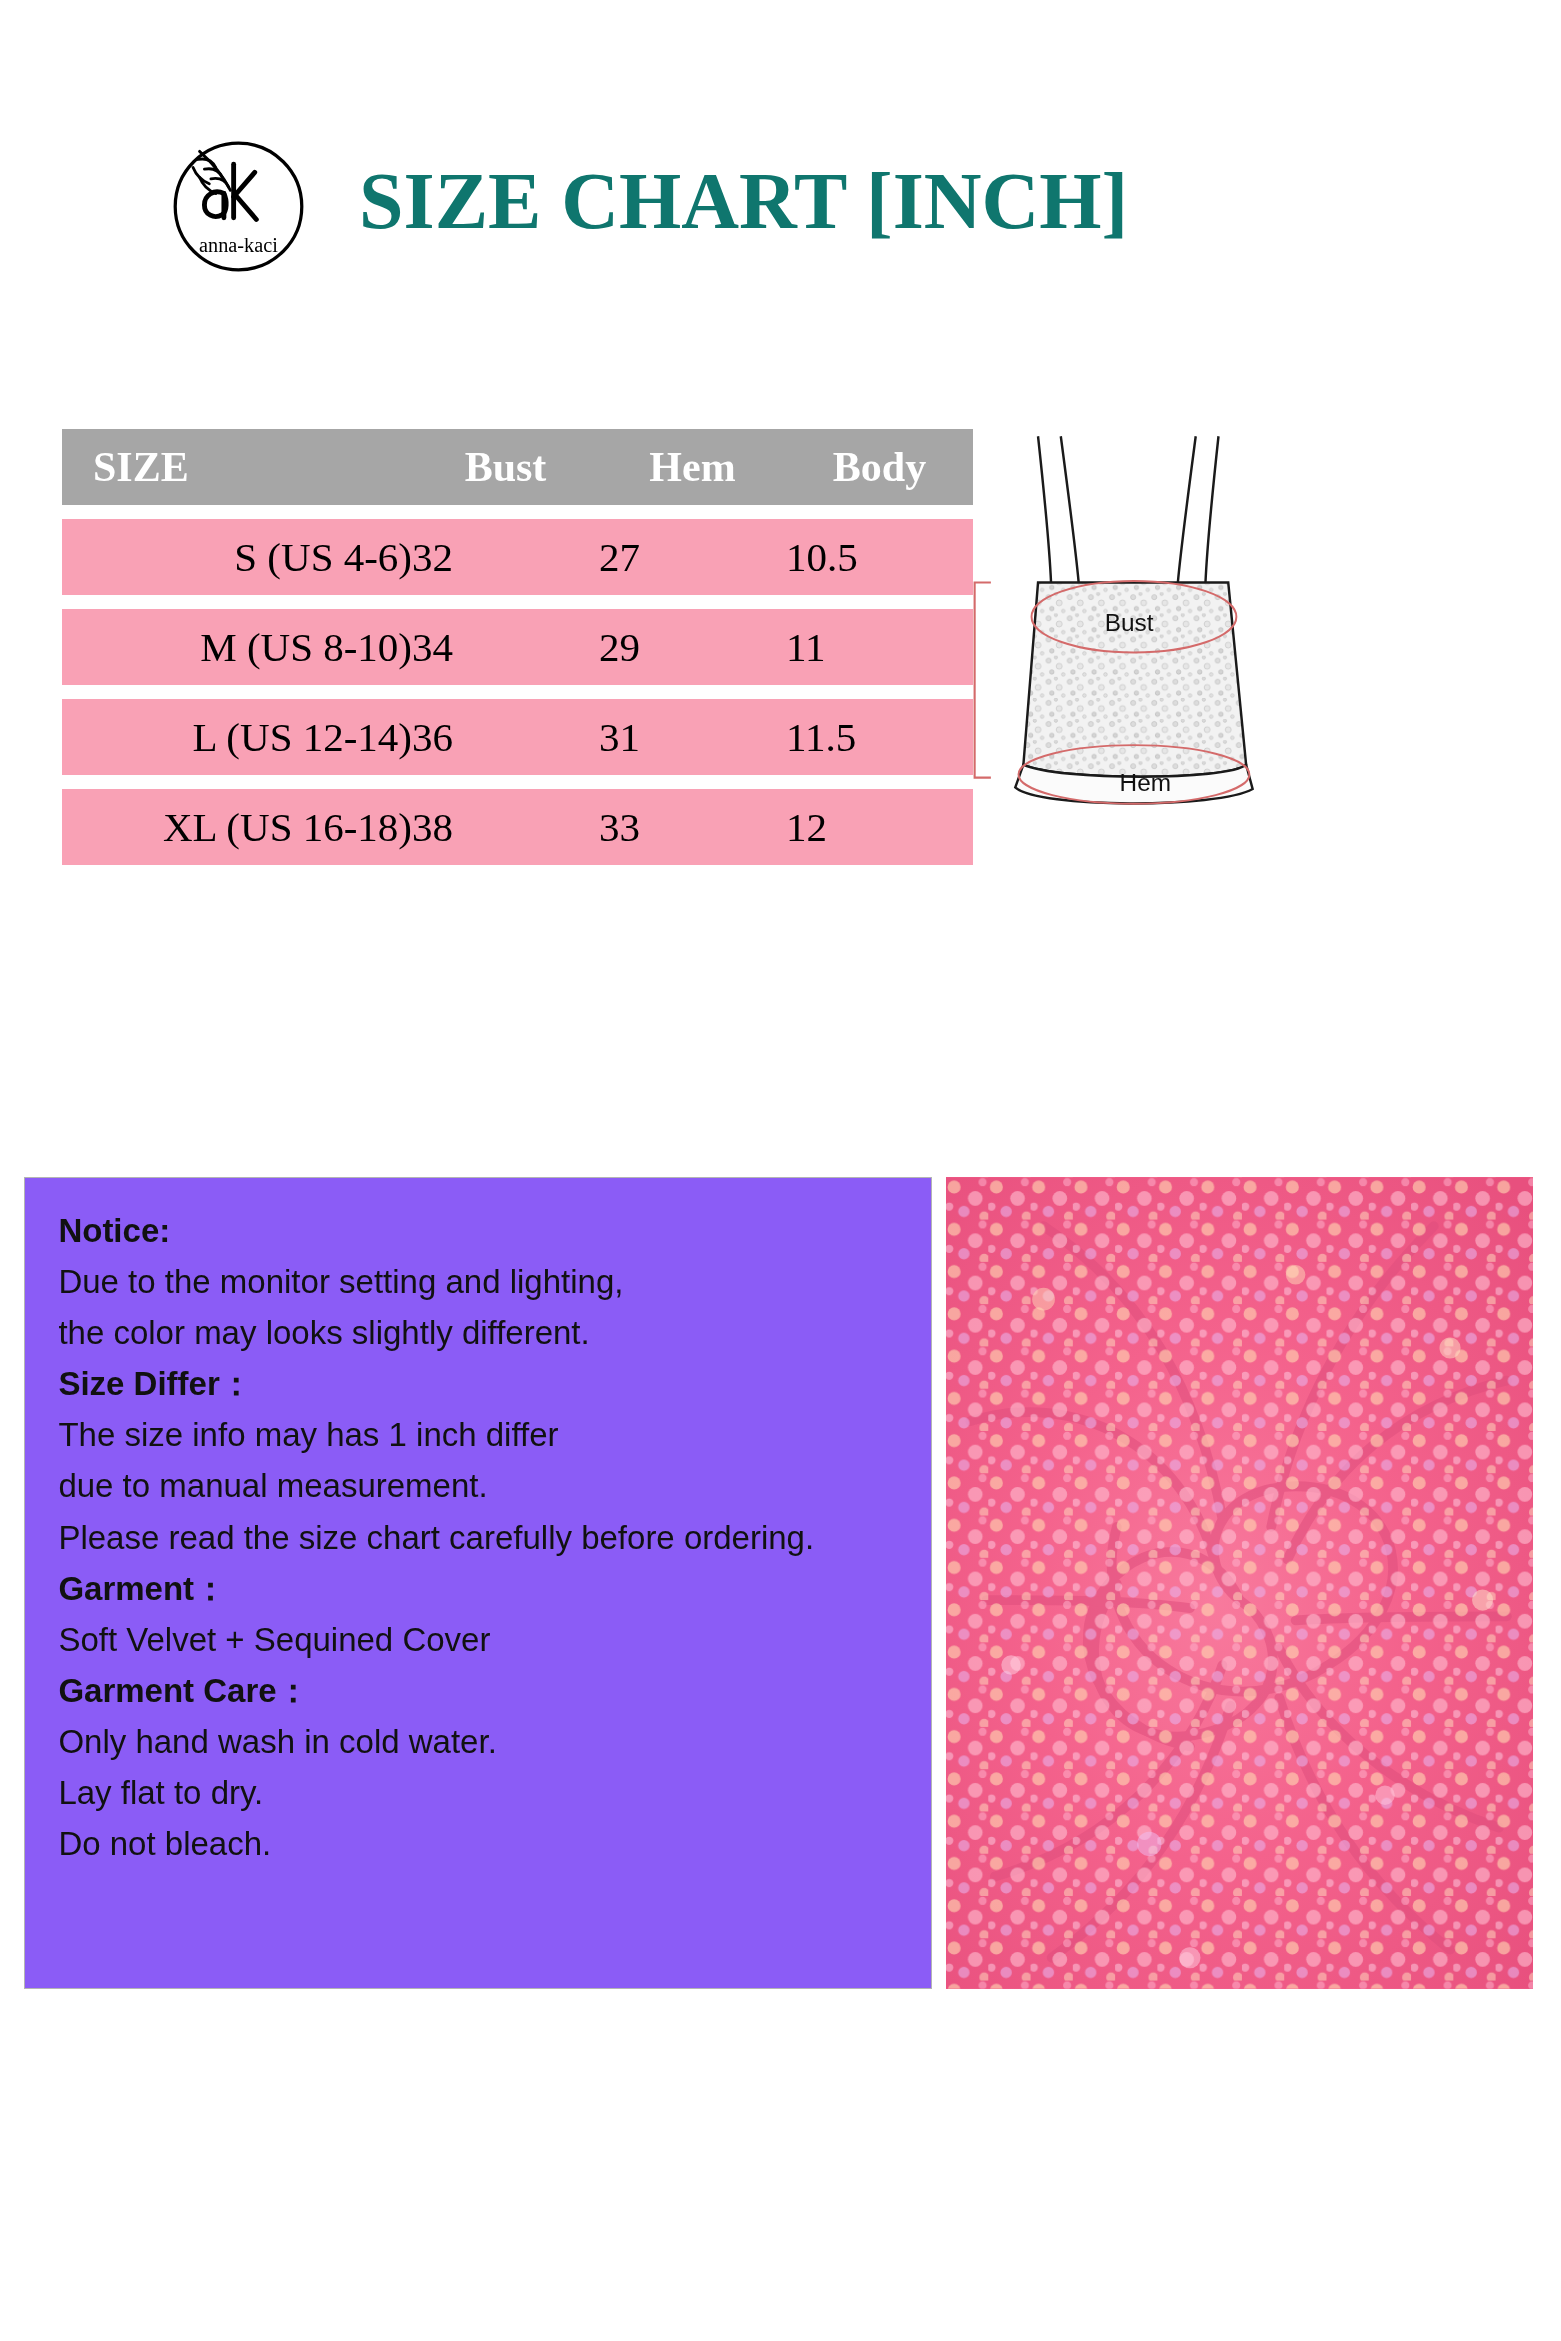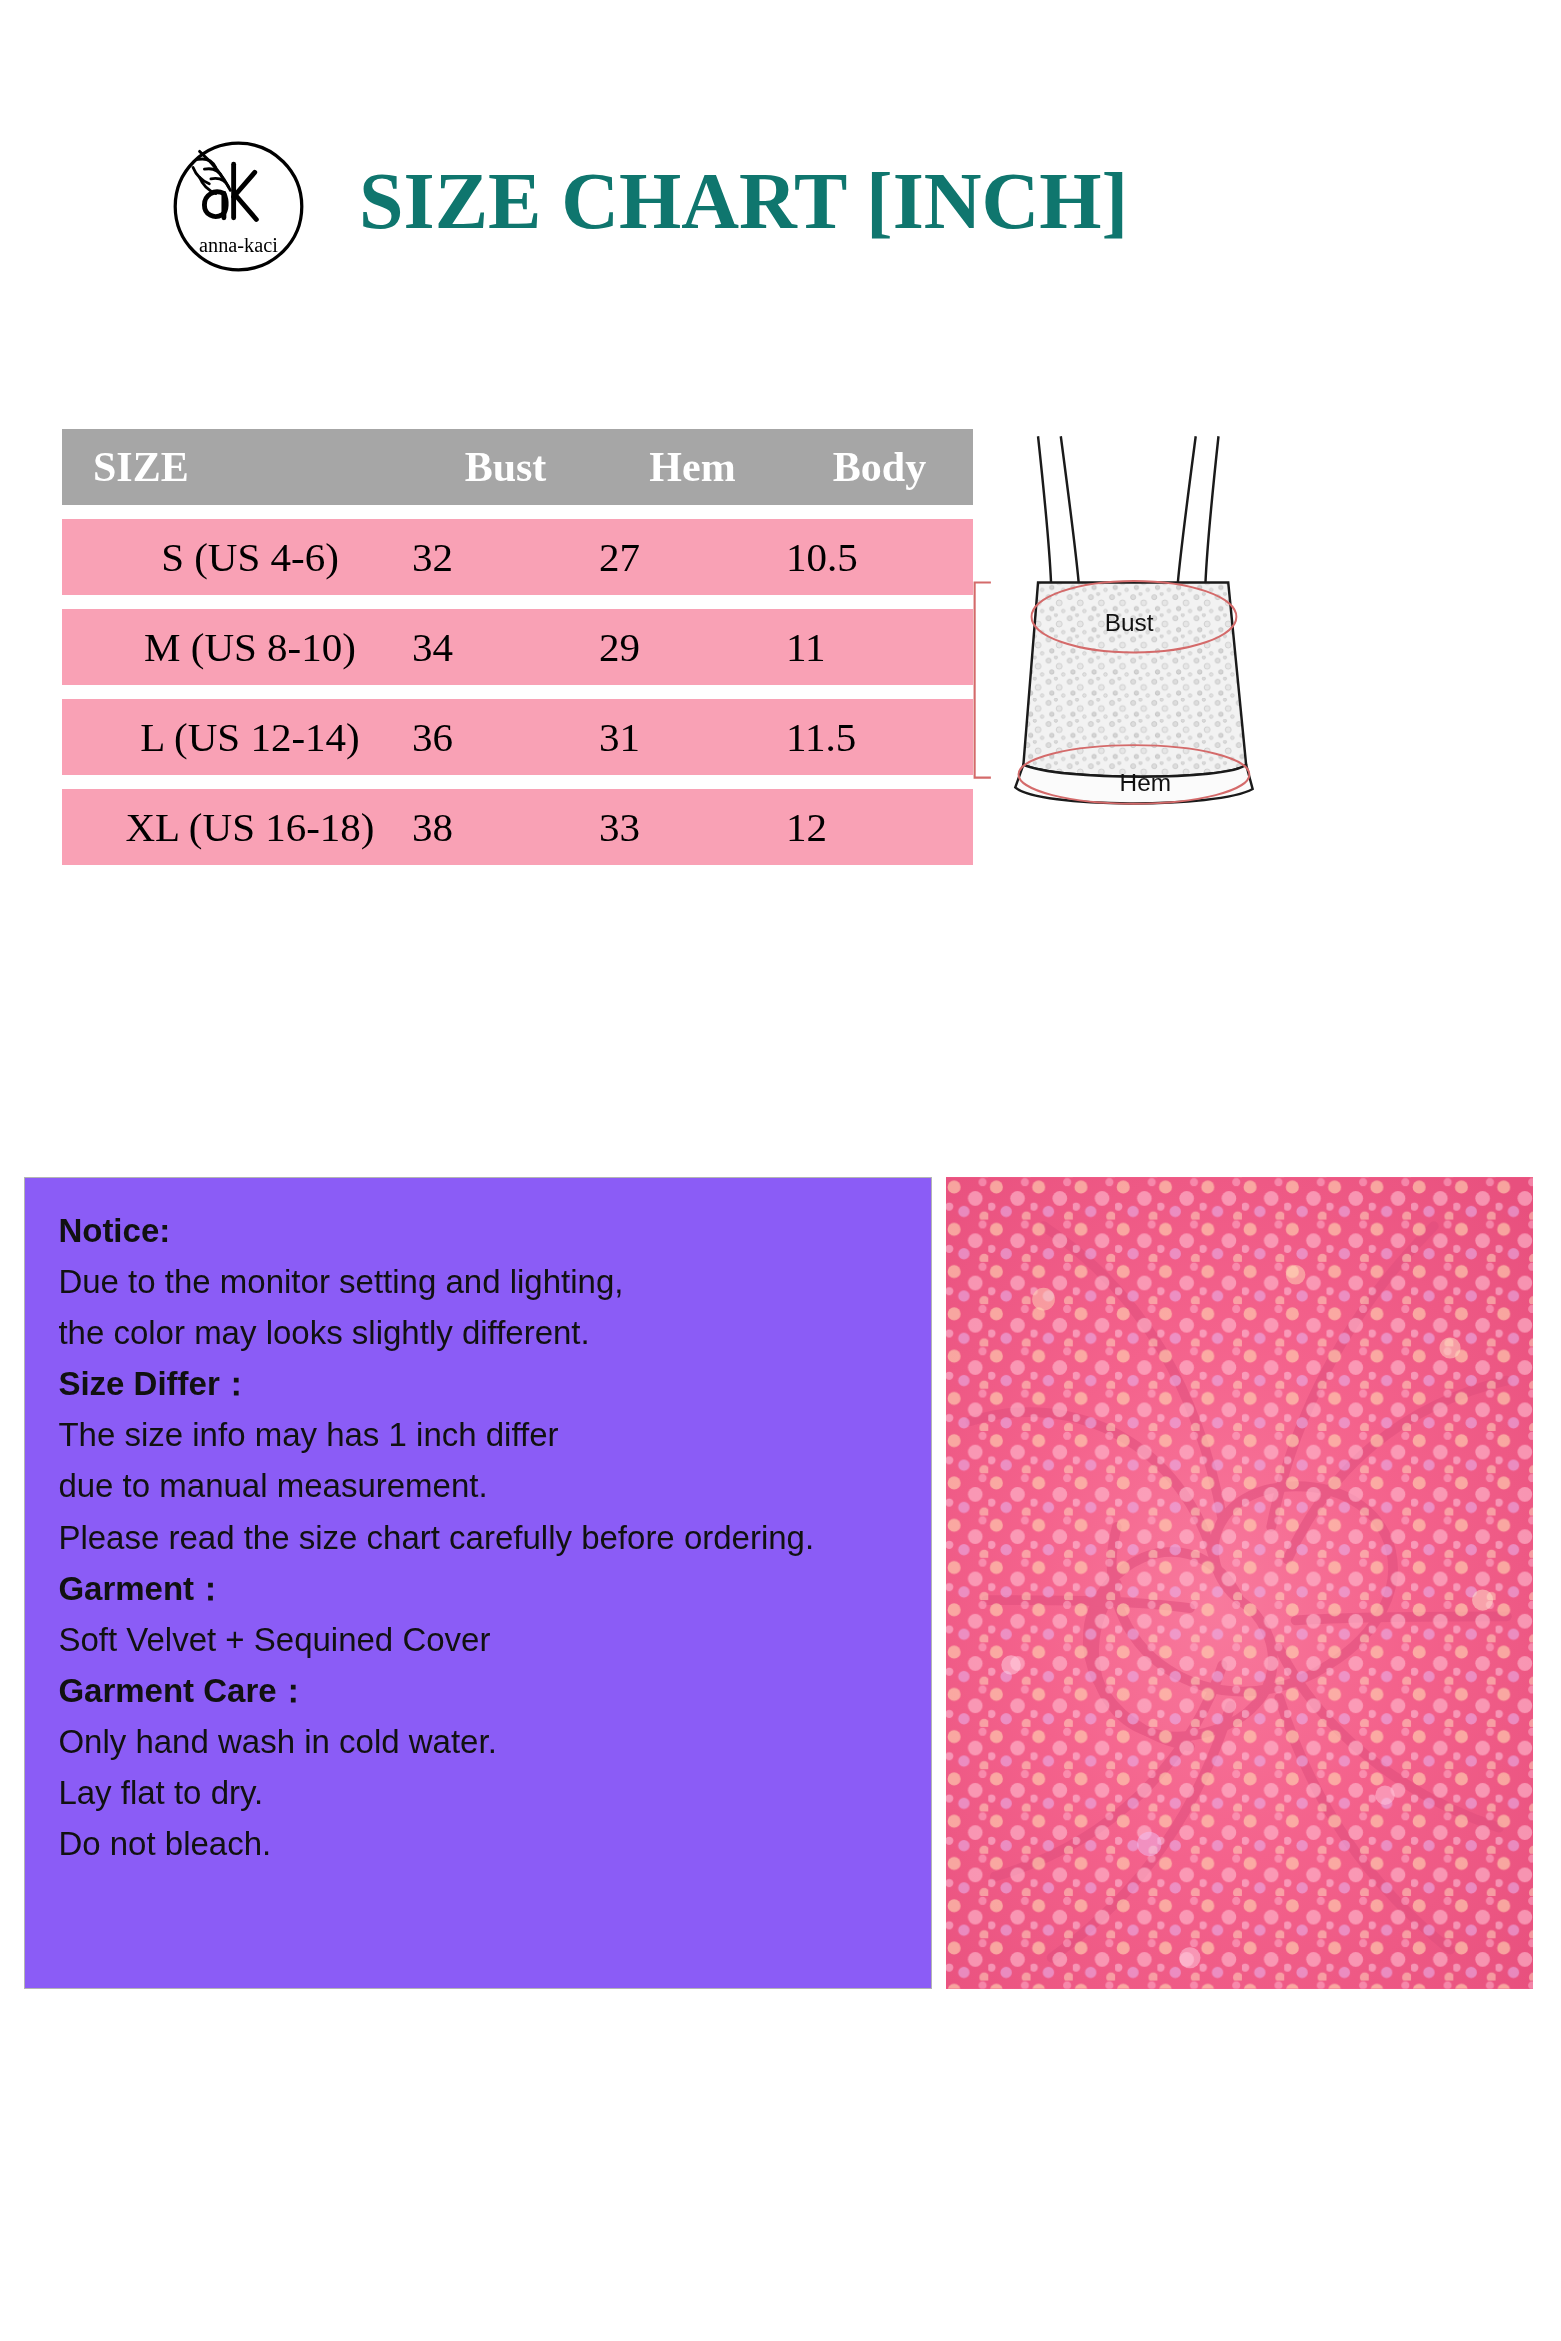--- a/index.html
+++ b/index.html
@@ -70,21 +70,21 @@
   thead tr th.c-bust { text-align: center; width: 187px; }
   thead tr th.c-hem  { text-align: center; width: 187px; }
   thead tr th.c-body { text-align: center; width: 187px; }
 
   table.size-table tbody tr td {
     background: #f9a1b5;
     font-family: "Liberation Serif", serif;
     font-size: 41px;
     color: #000000;
   }
-  tbody td.c-size { text-align: center; padding-left: 26px; font-size: 39px; }
+  tbody td.c-size { text-align: right; padding-left: 26px; font-size: 39px; }
   tbody td.c-num  { text-align: left; font-size: 44px; }
 
   
   .garment {
     position: absolute;
     left: 960px; top: 423px;
     width: 569px; height: 602px;
   }
   .garment svg { display: block; }
 

